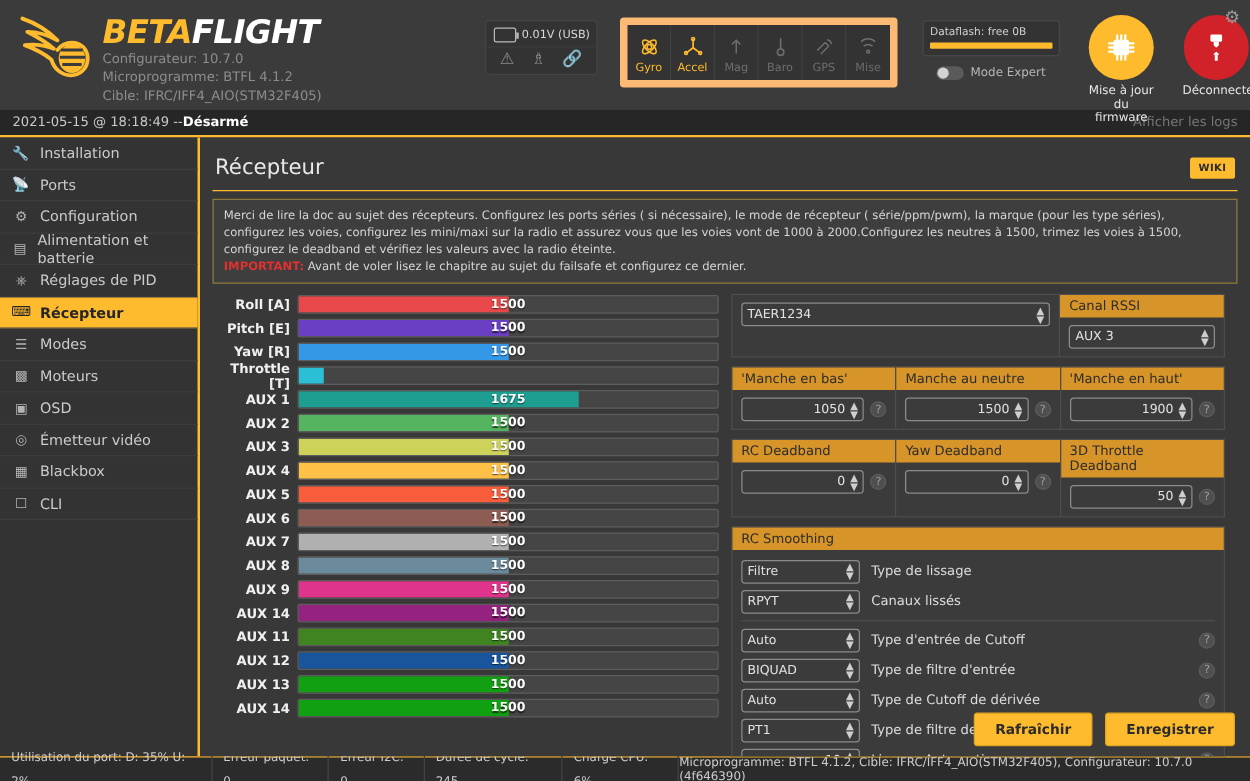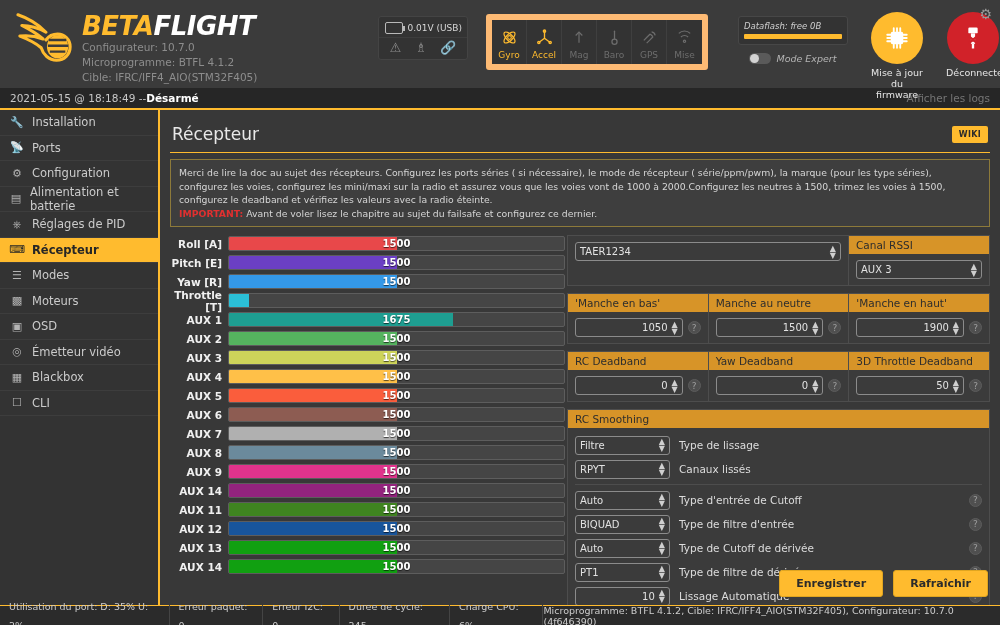--- a/index.html
+++ b/index.html
@@ -42,21 +42,21 @@
   .sensors { display: flex; margin: 14px 0 0 18px; background: #333; border-radius: 3px; overflow: hidden; border: 6px solid #fdba74; }
   .sensor { width: 35px; padding: 5px 0 4px; text-align: center; border-right: 1px solid #3f3f3f; }
   .sensor:last-child { border-right: none; }
   .sensor .sico { height: 24px; display: flex; align-items: center; justify-content: center; }
   .sensor .slab { font-size: 9px; margin-top: 1px; }
   .sensor.on .slab { color: #ffbb2e; }
   .sensor.off .slab { color: #6d6d6d; }
   .sensor.on svg { stroke: #ffbb2e; fill: none; }
   .sensor.off svg { stroke: #6d6d6d; fill: none; }
 
-  .dataflash-wrap { margin: 16px 0 0 30px; width: 110px; font-style: italic; }
+  .dataflash-wrap { margin: 16px 0 0 20px; width: 110px; }
   .dataflash {
     background: #333; border: 1px solid #474747; border-radius: 3px; padding: 4px 5px 5px;
   }
   .dflabel { font-size: 8.5px; color: #cfcfcf; margin-bottom: 3px; }
   .dfbar { height: 5px; background: #ffbb2e; border-radius: 1px; }
   .expert { display: flex; align-items: center; justify-content: center; gap: 5px; margin-top: 8px; }
   .toggle { width: 22px; height: 11px; background: #5a5a5a; border-radius: 6px; position: relative; }
   .toggle:before { content:""; position:absolute; left:1px; top:1px; width:9px; height:9px; border-radius:50%; background:#d3d3d3; }
   .expert-label { font-size: 9.5px; color: #b5b5b5; }
 
@@ -99,21 +99,21 @@
     margin-left: auto; background: #ffbb2e; color: #2b2b2b; font-size: 8px; font-weight: bold;
     padding: 4px 7px; border-radius: 2px; letter-spacing: 0.3px;
   }
 
   .notebox {
     margin: 6px 10px 0; background: #3e3e3e; border: 1px solid #8d7a3a;
     padding: 6px 8px; font-size: 9.3px; line-height: 13.5px; color: #d6d6d6;
   }
   .notebox .imp { color: #e03030; font-weight: bold; }
 
-  .panes { display: flex; gap: 2px; padding: 8px 10px 0; height: calc(100% - 108px); }
+  .panes { display: flex; gap: 10px; padding: 8px 20px 0; height: calc(100% - 108px); }
 
   
   .chanpane { width: 395px; flex: 0 0 395px; }
   .chanrow { display: flex; align-items: center; height: 17px; margin-bottom: 2px; }
   .chanlabel {
     width: 58px; flex: 0 0 58px; text-align: right; padding-right: 6px;
     font-size: 10.5px; font-weight: bold; color: #f0f0f0;
   }
   .chanbar {
     flex: 1 1 auto; height: 15px; background: #454545; border: 1px solid #5d5d5d;
@@ -685,22 +685,22 @@
                 <div class="help">?</div>
               </div>
 
             </div>
           </div>
 
         </div>
       </div>
 
       <div class="actions">
+        <div class="abtn">Rafraîchir</div>
         <div class="abtn">Enregistrer</div>
-        <div class="abtn">Rafraîchir</div>
       </div>
 
     </div>
   </div>
 
   <div class="footer">
     <div class="fcell">Utilisation du port: D: 35% U: 2%</div>
     <div class="fcell">Erreur paquet: 0</div>
     <div class="fcell">Erreur I2C: 0</div>
     <div class="fcell">Durée de cycle: 245</div>

